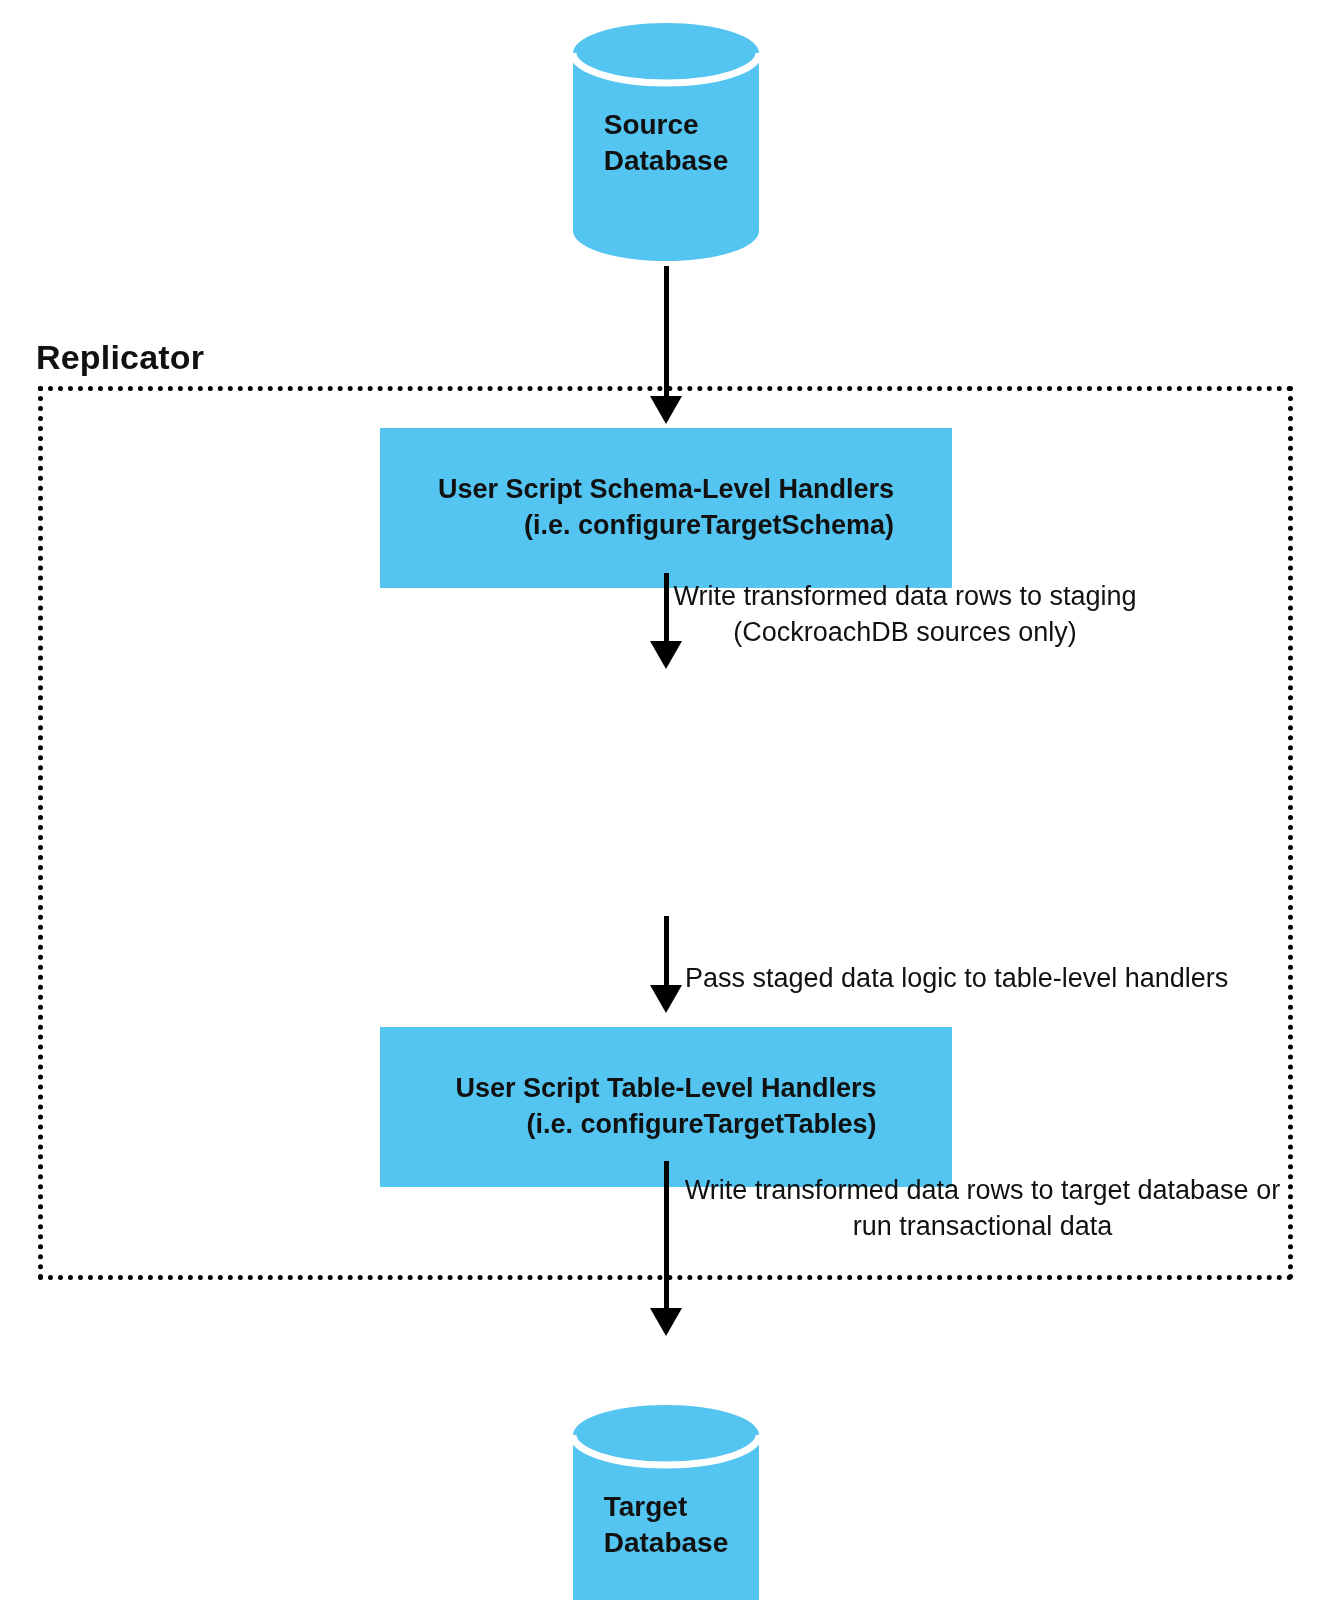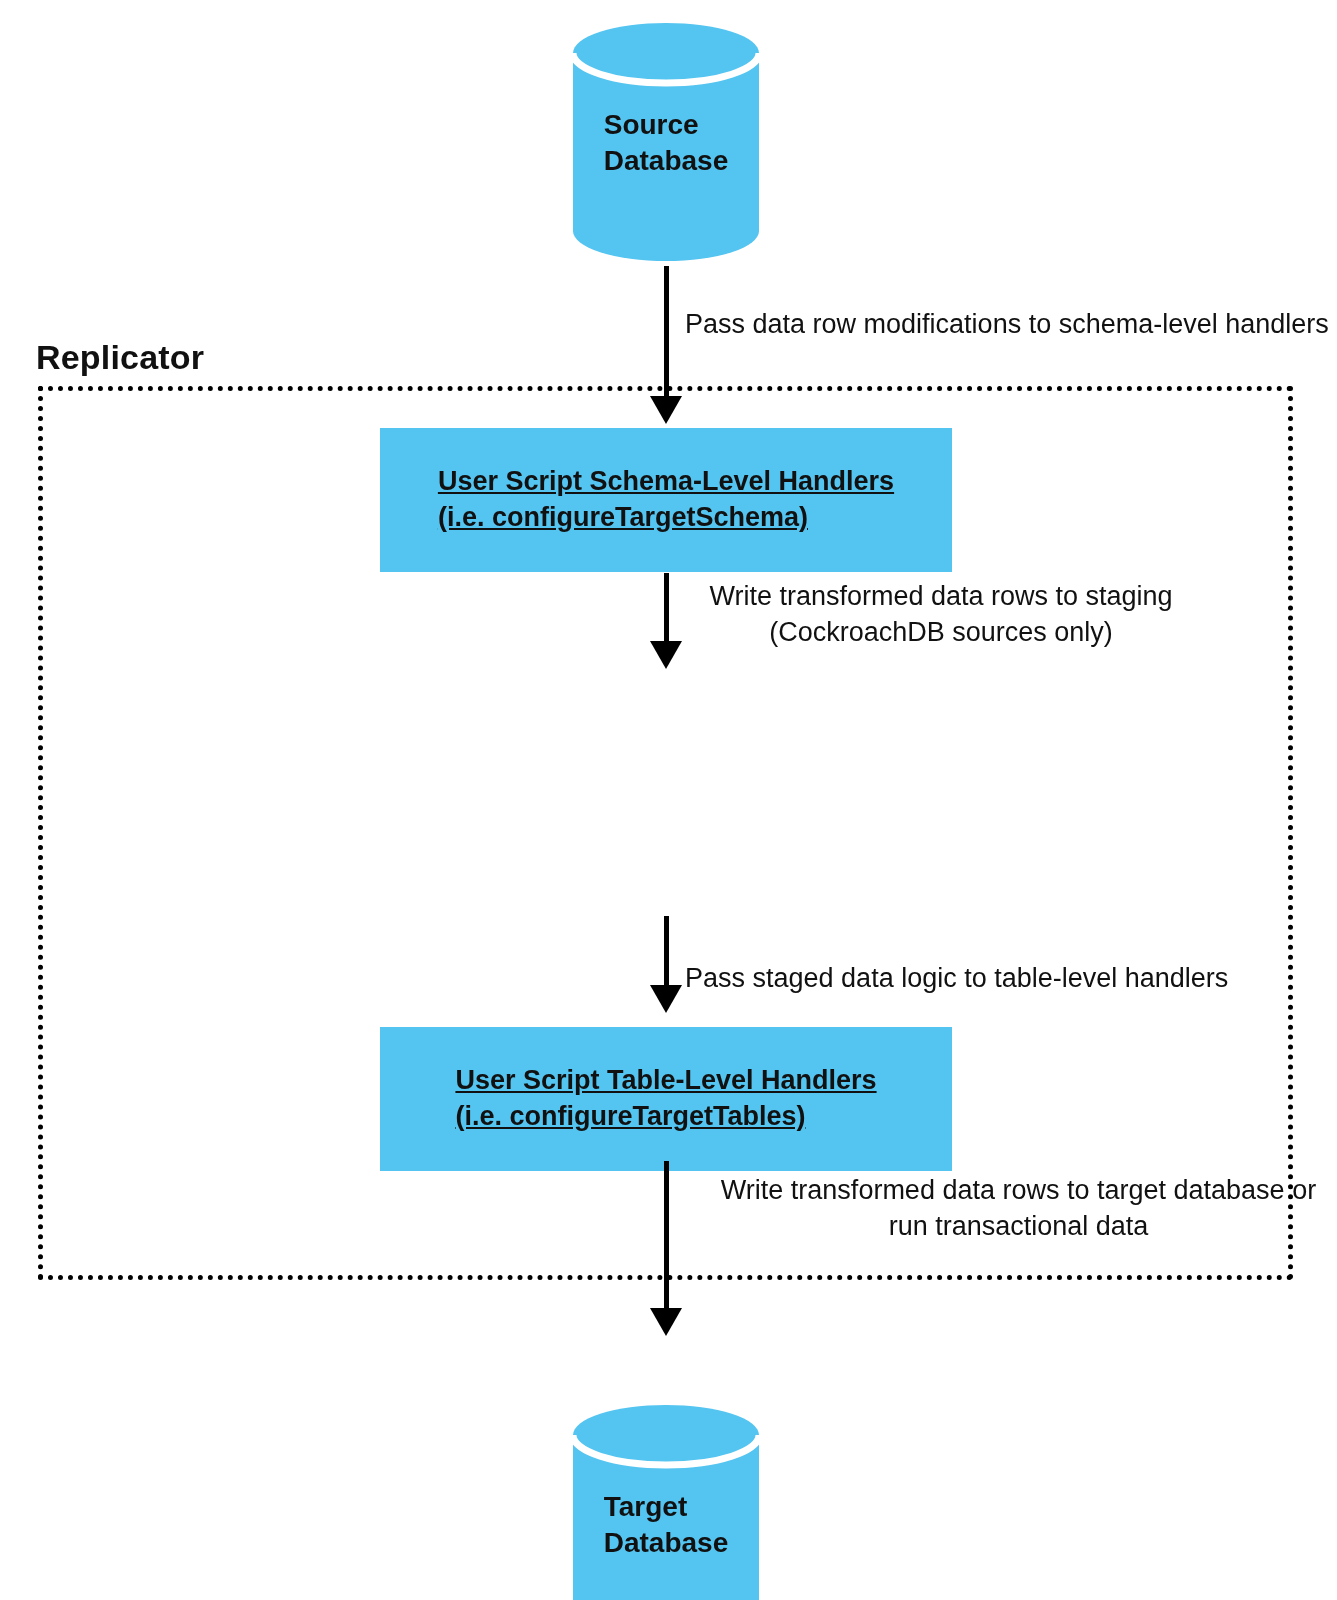--- a/index.html
+++ b/index.html
@@ -58,27 +58,26 @@
     font-weight: bold;
     line-height: 1.28;
     padding-top: 2px;
   }
 
   
   .process {
     position: absolute;
     left: 380px;
     width: 572px;
-    height: 144px;
+    height: 160px;
     background: var(--node-fill, #54c4f0);
     display: flex;
     align-items: center;
     justify-content: center;
-    text-align: left;
-    text-decoration: underline;
+    text-align: right;
   }
   .process-label {
     font-size: 27px;
     font-weight: bold;
     line-height: 1.33;
   }
 
   
   .arrow {
     position: absolute;
@@ -106,21 +105,20 @@
   
   .edge-label {
     position: absolute;
     font-size: 27px;
     line-height: 1.35;
     white-space: nowrap;
   }
   .edge-label.center {
     text-align: center;
     white-space: pre-line;
-    padding-left: 36px;
   }
 </style>
 </head>
 <body>
 
 <div class="canvas">
 
   <div class="group-title">Replicator</div>
 
   <div class="dashed-box"></div>
@@ -131,21 +129,20 @@
       <path class="cyl-sep" d="M3,33 A93,30 0 0 0 189,33"></path>
     </svg>
     <div class="cyl-label ml">Source
 Database</div>
   </div>
 
   <div class="arrow" style="top:266px; height:158px;">
     <div class="arrow-line" style="height:132px;"></div>
     <div class="arrow-head"></div>
   </div>
-  <div class="edge-label" style="left:685px; top:306px;">Pass data row modifications to schema-level handlers</div>
 
   <div class="process" style="top:428px;">
     <div class="process-label ml">User Script Schema-Level Handlers
 (i.e. configureTargetSchema)</div>
   </div>
 
   <div class="arrow" style="top:573px; height:96px;">
     <div class="arrow-line" style="height:70px;"></div>
     <div class="arrow-head"></div>
   </div>

